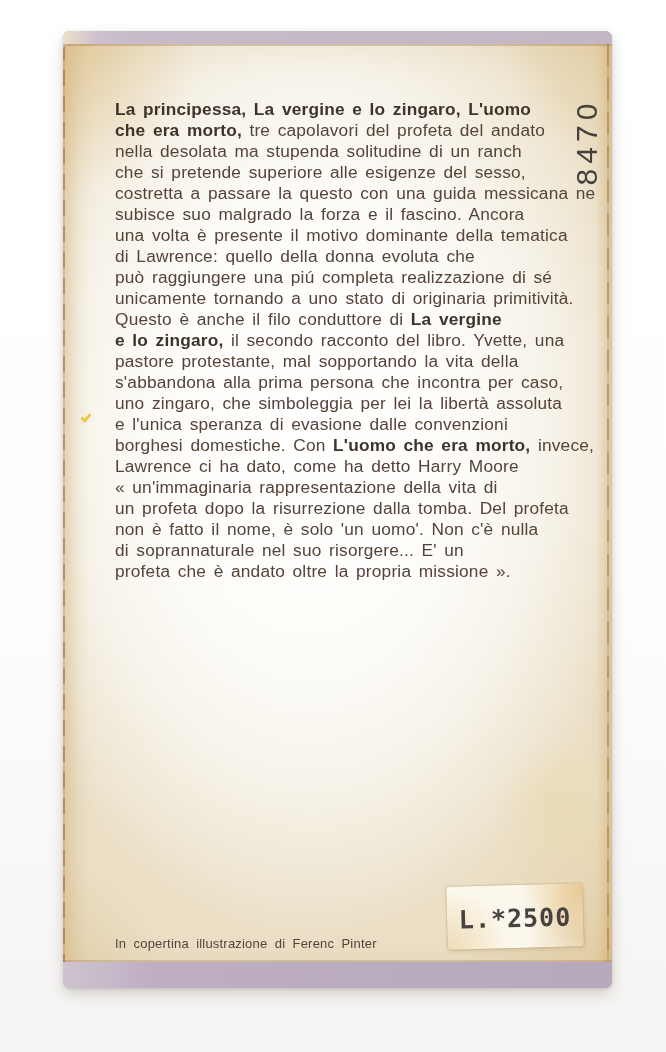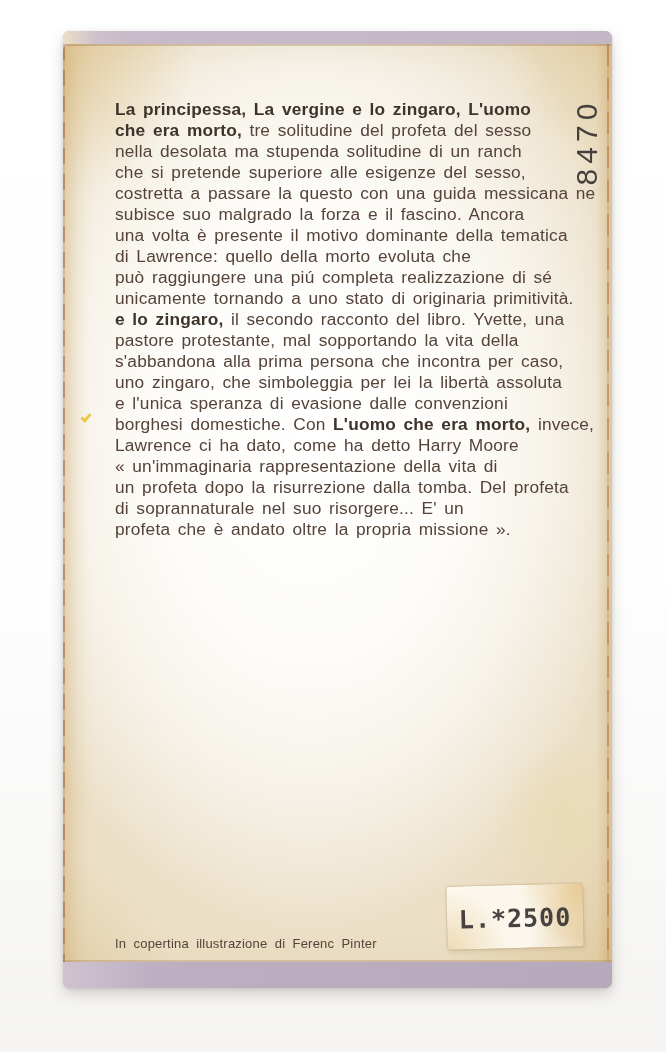--- a/index.html
+++ b/index.html
@@ -130,38 +130,40 @@
       <div class="edge-right-band"></div>
       <div class="edge-right-line"></div>
       <div class="edge-top-line"></div>
       <div class="edge-bottom-line"></div>
       <div class="yellow-mark"></div>
 
       <div class="catalog">8470</div>
 
       <div class="blurb">
           <div class="line"><span class="seg bold">La principessa, La vergine e lo zingaro, L'uomo</span></div>
-          <div class="line"><span class="seg bold">che era morto,</span><span class="seg"> tre solitudine del profeta del sesso</span></div>
+          <div class="line"><span class="seg bold">che era morto,</span><span class="seg"> tre capolavori del profeta del andato</span></div>
           <div class="line"><span class="seg">nella desolata ma stupenda solitudine di un ranch</span></div>
           <div class="line"><span class="seg">che si pretende superiore alle esigenze del sesso,</span></div>
           <div class="line"><span class="seg">costretta a passare la questo con una guida messicana ne</span></div>
           <div class="line"><span class="seg">subisce suo malgrado la forza e il fascino. Ancora</span></div>
           <div class="line"><span class="seg">una volta è presente il motivo dominante della tematica</span></div>
-          <div class="line"><span class="seg">di Lawrence: quello della morto evoluta che</span></div>
+          <div class="line"><span class="seg">di Lawrence: quello della donna evoluta che</span></div>
           <div class="line"><span class="seg">può raggiungere una piú completa realizzazione di sé</span></div>
           <div class="line"><span class="seg">unicamente tornando a uno stato di originaria primitività.</span></div>
+          <div class="line"><span class="seg">Questo è anche il filo conduttore di </span><span class="seg bold">La vergine</span></div>
           <div class="line"><span class="seg bold">e lo zingaro,</span><span class="seg"> il secondo racconto del libro. Yvette, una</span></div>
           <div class="line"><span class="seg">pastore protestante, mal sopportando la vita della</span></div>
           <div class="line"><span class="seg">s'abbandona alla prima persona che incontra per caso,</span></div>
           <div class="line"><span class="seg">uno zingaro, che simboleggia per lei la libertà assoluta</span></div>
           <div class="line"><span class="seg">e l'unica speranza di evasione dalle convenzioni</span></div>
           <div class="line"><span class="seg">borghesi domestiche. Con </span><span class="seg bold">L'uomo che era morto,</span><span class="seg"> invece,</span></div>
           <div class="line"><span class="seg">Lawrence ci ha dato, come ha detto Harry Moore</span></div>
           <div class="line"><span class="seg">« un'immaginaria rappresentazione della vita di</span></div>
           <div class="line"><span class="seg">un profeta dopo la risurrezione dalla tomba. Del profeta</span></div>
+          <div class="line"><span class="seg">non è fatto il nome, è solo 'un uomo'. Non c'è nulla</span></div>
           <div class="line"><span class="seg">di soprannaturale nel suo risorgere... E' un</span></div>
           <div class="line"><span class="seg">profeta che è andato oltre la propria missione ».</span></div>
         </div>
 
       <div class="caption">In copertina illustrazione di Ferenc Pinter</div>
 
       <div class="sticker">
         <span class="price">L.*2500</span>
       </div>
     </div>

